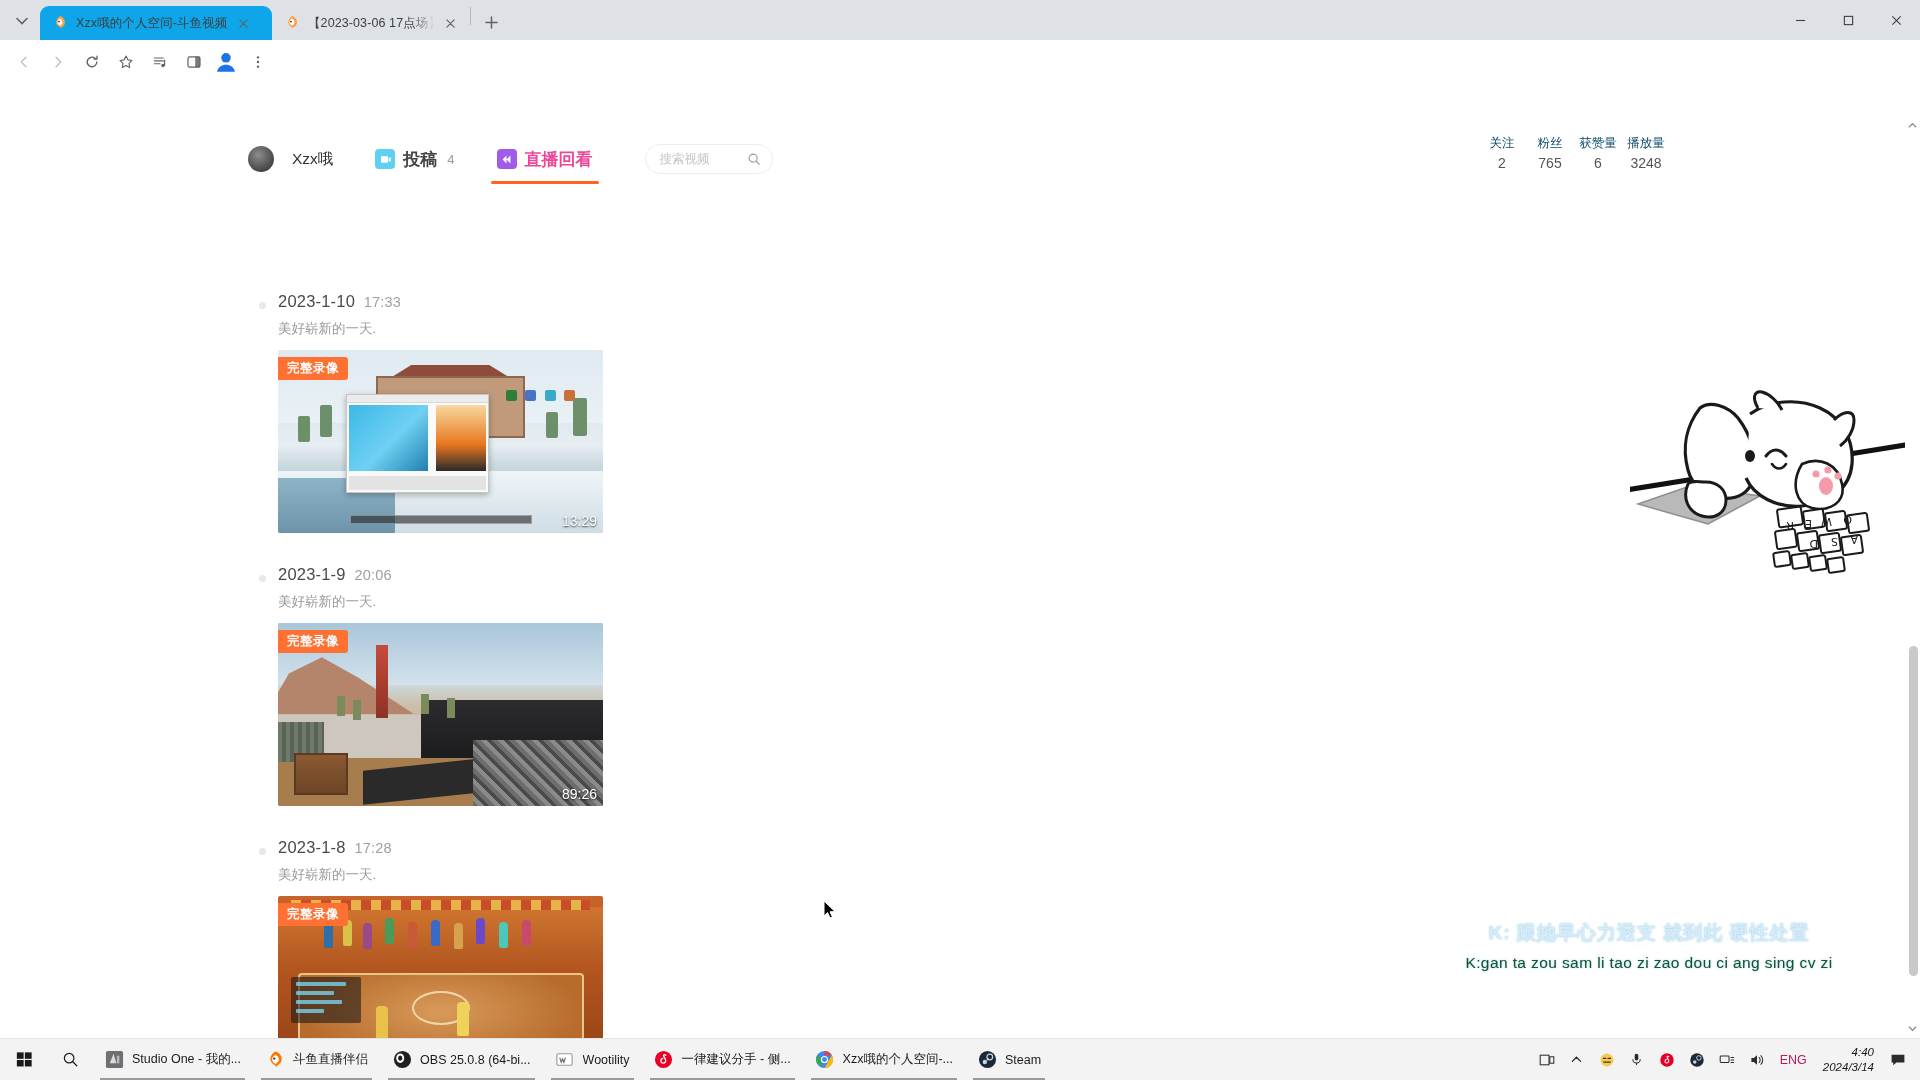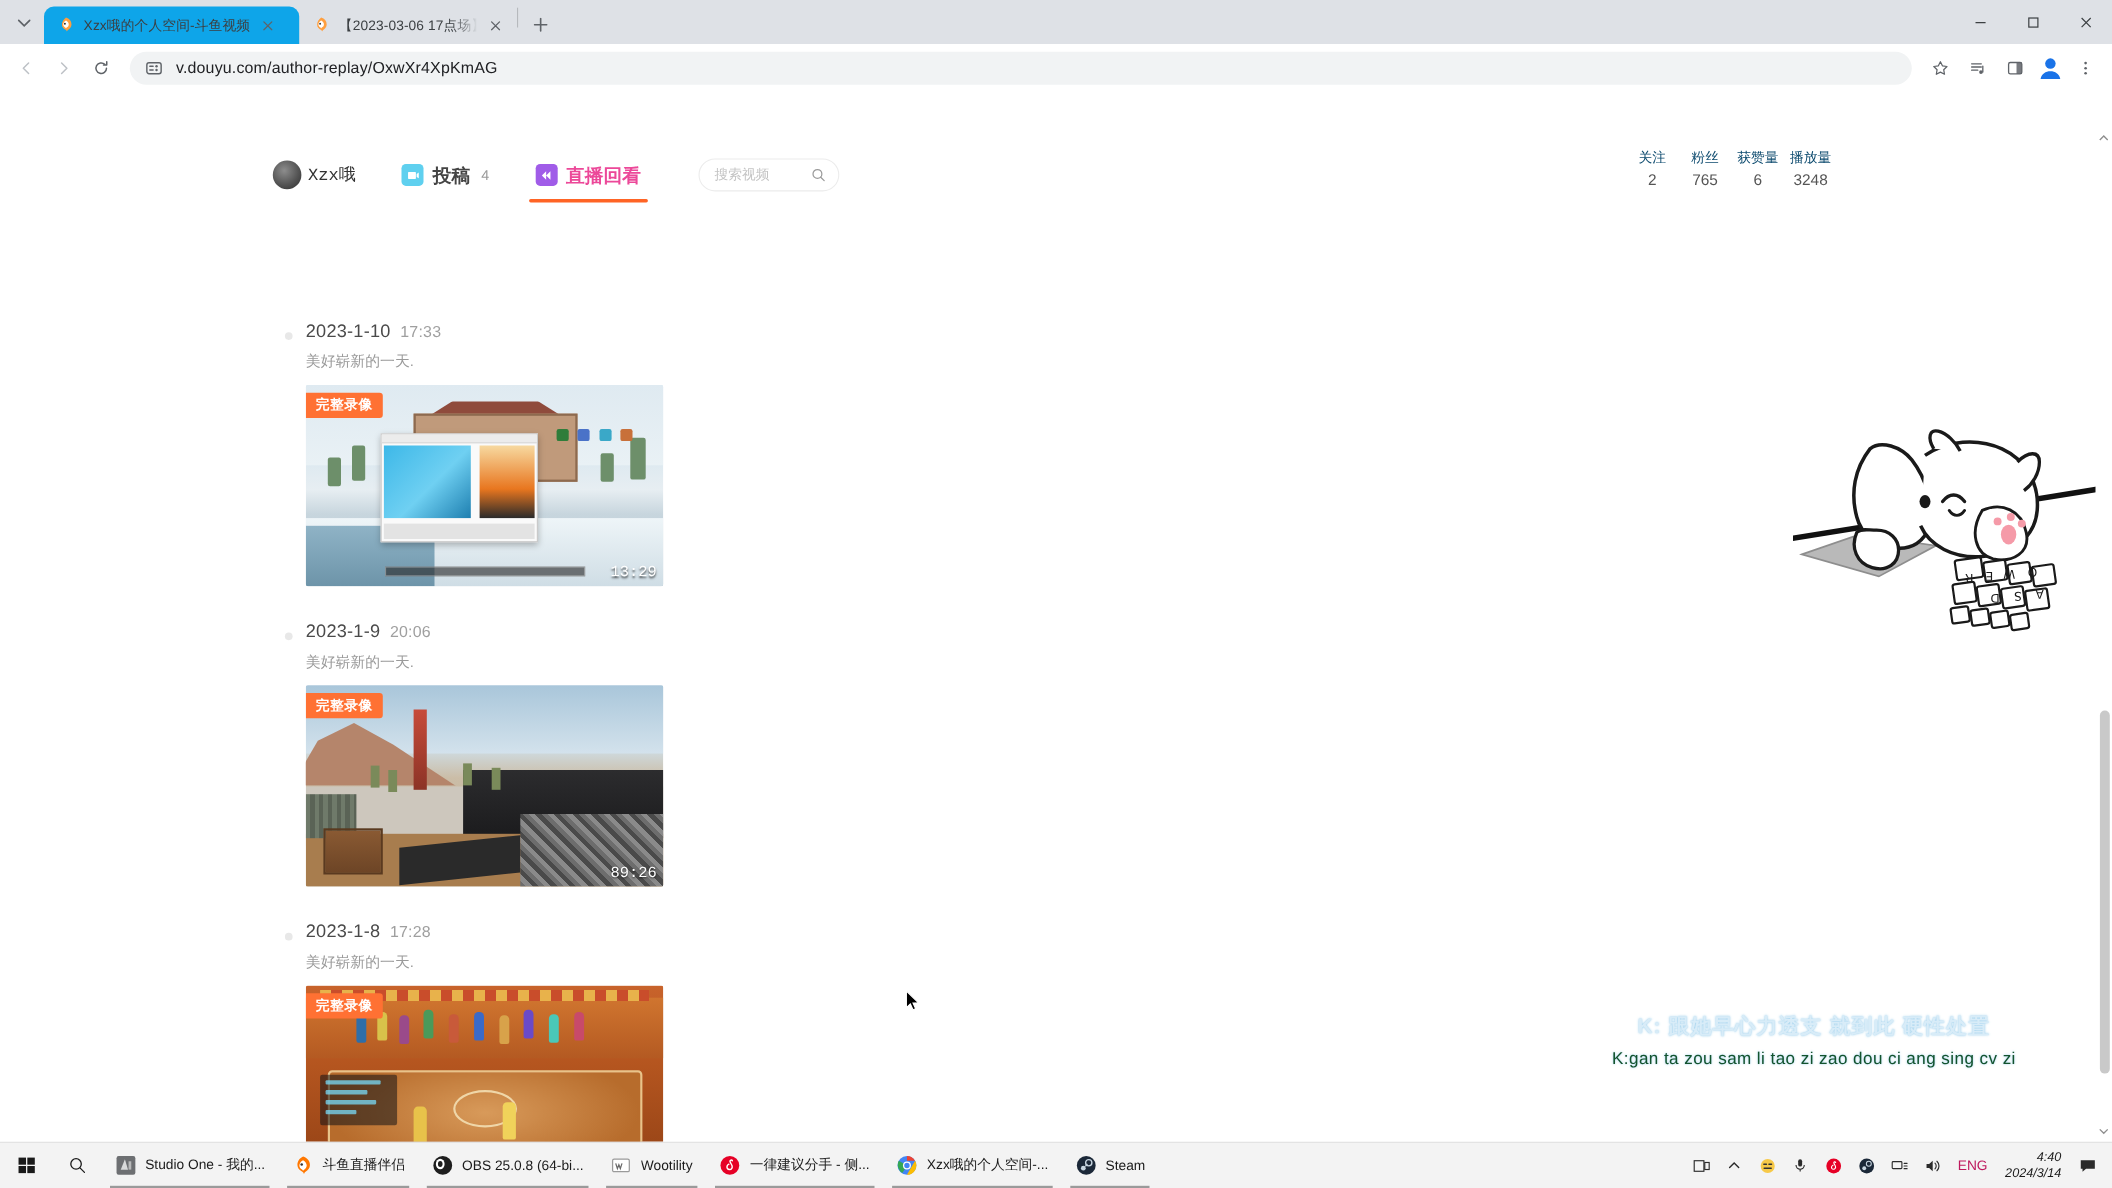--- a/index.html
+++ b/index.html
@@ -74,21 +74,21 @@
 
   
   .page { position:absolute; left:0; right:0; top:116px; bottom:42px; background:#fff; overflow:hidden; }
   .page-inner { position:relative; width:1920px; height:100%; }
 
   
   .site-nav {
     position:absolute; left:0; right:0; top:14px; height:58px;
     display:flex; align-items:center; padding-left:248px;
   }
-  .nav-user { display:flex; align-items:center; gap:6px;font-family:Liberation Mono, monospace; }
+  .nav-user { display:flex; align-items:center; gap:18px; }
   .nav-user .ava { width:26px; height:26px; border-radius:50%;
      background:radial-gradient(circle at 40% 35%, #8d8d8d 0%, #555 55%, #2b2b2b 100%); flex:none; }
   .nav-user .nm { font-size:15.5px; color:#333; }
   .nav-item { display:flex; align-items:center; gap:8px; margin-left:42px; position:relative; height:58px; }
   .nav-item .ic { width:20px; height:20px; border-radius:4px; display:flex; align-items:center; justify-content:center; flex:none; }
   .nav-item .tx { font-size:17px; color:#444;font-weight:bold; }
   .nav-item .ct { font-size:13px; color:#9a9a9a; margin-left:2px; }
   .nav-item.active .tx { color:#ec4899; }
   .nav-item .underline { position:absolute; left:-6px; right:-6px; bottom:4px; height:3px;
      background:#ff6425; border-radius:2px; }
@@ -112,21 +112,21 @@
   .ventry .date { font-size:16.5px; color:#4a4a4a; letter-spacing:.2px; }
   .ventry .date .tm { color:#9f9f9f; font-size:14.5px; margin-left:4px; }
   .ventry .desc { font-size:13.5px; color:#9a9a9a; margin-top:9px; }
   .thumb { position:relative; width:325px; height:183px; margin-top:12px; overflow:hidden; border-radius:2px; }
   .thumb .badge {
     position:absolute; left:0; top:7px; background:#ff7133; color:#fff; font-size:12.5px;
     padding:3px 9px; border-radius:0 3px 3px 0; font-weight:bold; letter-spacing:.5px; z-index:3;
   }
   .thumb .dur {
     position:absolute; right:6px; bottom:4px; color:#fff; font-size:14px; z-index:3;
-    text-shadow:0 1px 2px rgba(0,0,0,.75); font-family:Liberation Mono, monospace;
+    text-shadow:0 1px 2px rgba(0,0,0,.75); font-family:Liberation Sans, sans-serif;
   }
 
   
   .art1 { position:absolute; inset:0; background:
       linear-gradient(#cfe4ef 0%, #dde9f0 38%, #e7eef2 52%, #c8d6de 64%, #a9bcc7 100%); }
   .art1 .sky { position:absolute; left:0; right:0; top:0; height:40%;
       background:linear-gradient(#dfeaf1,#e9f1f5); }
   .art1 .house { position:absolute; left:30%; top:14%; width:46%; height:34%;
       background:#c09a7b; border:2px solid #8d6a4f; }
   .art1 .roof { position:absolute; left:26%; top:8%; width:54%; height:12%;
@@ -301,31 +301,20 @@
         <path d="M7.5 4 L13.5 10 L7.5 16" fill="none" stroke="currentColor" stroke-width="1.7" stroke-linecap="round" stroke-linejoin="round"></path>
       </svg>
     </div>
     <div class="tbtn">
       <svg viewBox="0 0 20 20">
         <path d="M16 10a6 6 0 1 1-1.9-4.4" fill="none" stroke="currentColor" stroke-width="1.7" stroke-linecap="round"></path>
         <path d="M16.3 2.6 V6.3 H12.6" fill="none" stroke="currentColor" stroke-width="1.7" stroke-linecap="round" stroke-linejoin="round"></path>
       </svg>
     </div>
 
-    <div class="omnibox">
-      <span class="lockish">
-        <svg viewBox="0 0 16 16">
-          <rect x="1.5" y="3" width="13" height="10" rx="2" fill="none" stroke="#5f6368" stroke-width="1.3"></rect>
-          <path d="M4.2 6.3 H7.2 M4.2 9.7 H7.2" stroke="#5f6368" stroke-width="1.3" stroke-linecap="round"></path>
-          <circle cx="10.3" cy="6.3" r="1.1" fill="#5f6368"></circle>
-          <circle cx="10.3" cy="9.7" r="1.1" fill="#5f6368"></circle>
-        </svg>
-      </span>
-      <span class="url">v.douyu.com/author-replay/OxwXr4XpKmAG</span>
-    </div>
 
     <div class="tb-right">
       <div class="tbtn">
         <svg viewBox="0 0 20 20">
           <path d="M10 2.6 l2.3 4.7 5.2.76 -3.75 3.65 .9 5.17 -4.65-2.45 -4.65 2.45 .9-5.17 -3.75-3.65 5.2-.76z" fill="none" stroke="currentColor" stroke-width="1.4" stroke-linejoin="round"></path>
         </svg>
       </div>
       <div class="tbtn">
         <svg viewBox="0 0 20 20">
           <path d="M3 5 H14 M3 8.6 H14 M3 12.2 H10" stroke="currentColor" stroke-width="1.5" stroke-linecap="round"></path>

